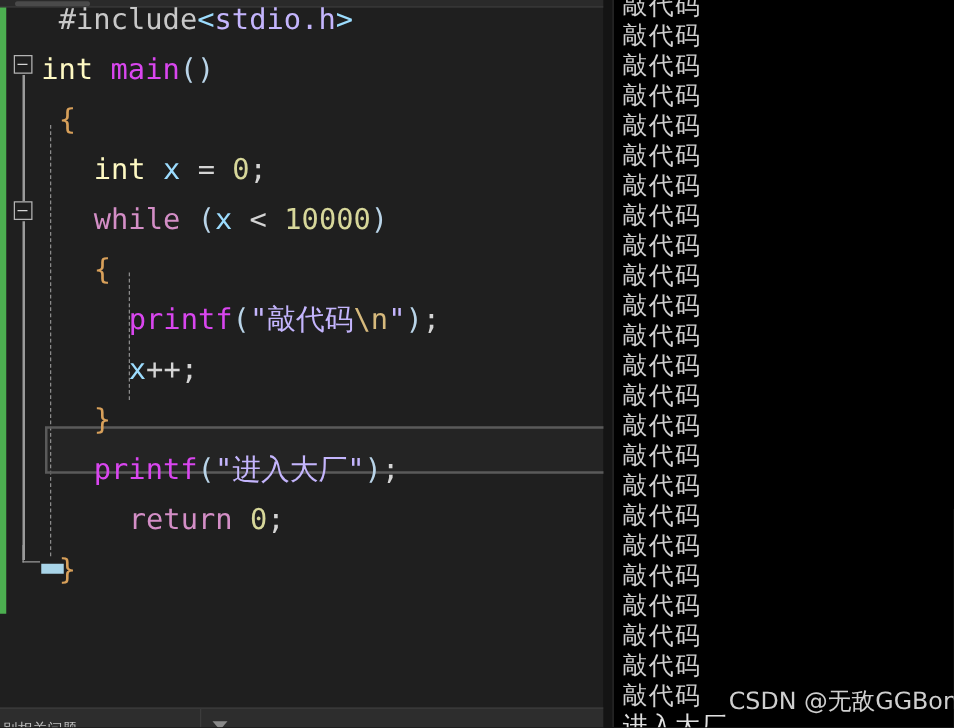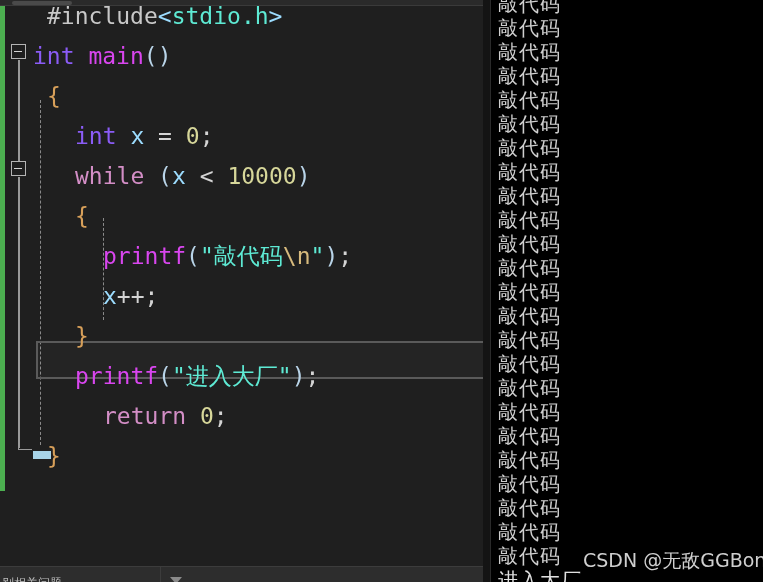--- a/index.html
+++ b/index.html
@@ -64,26 +64,26 @@
     line-height: 40px;
     white-space: pre;
   }
   .code-line {
     position: absolute; left: 0; width: 483px; height: 40px;
     display: block;
   }
   .tok { }
   .t-plain   { color: #d4d4d4; }
   .t-pp      { color: #c8c8c8; }
-  .t-kw      { color: #8b5cf6; }
+  .t-kw      { color: #fef9c3; }
   .t-ctl     { color: #d38ec6; }
   .t-fn      { color: #d946ef; }
   .t-var     { color: #9cdcfe; }
   .t-num     { color: #d7d79a; }
-  .t-str     { color: #5eead4; }
+  .t-str     { color: #c4b5fd; }
   .t-esc     { color: #d7ba7d; }
   .t-punct   { color: #d4d4d4; }
   .t-brace   { color: #d8a05a; }
   .t-angle   { color: #9cdcfe; }
   .t-paren   { color: #b9d4e8; }
 
   
   #current-line-box {
     position: absolute; left: 36px; top: 341px;
     width: 470px; height: 38px;

